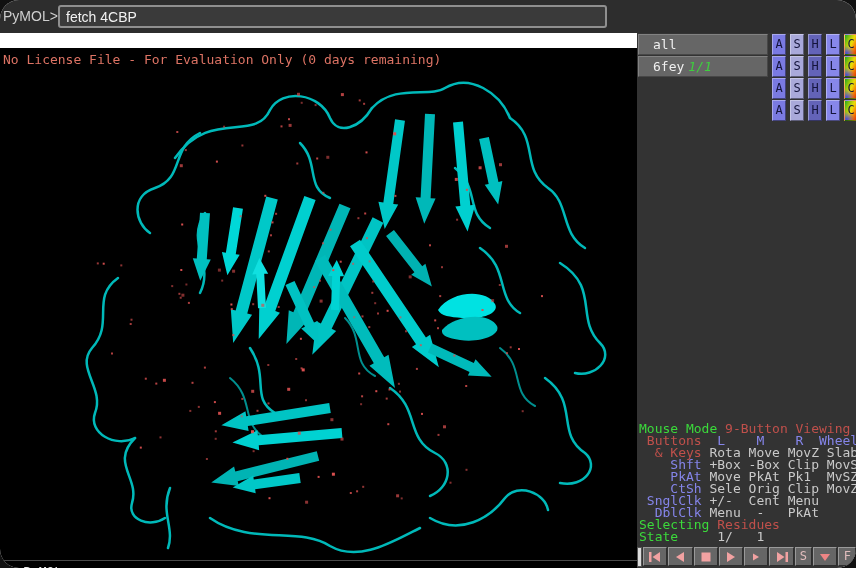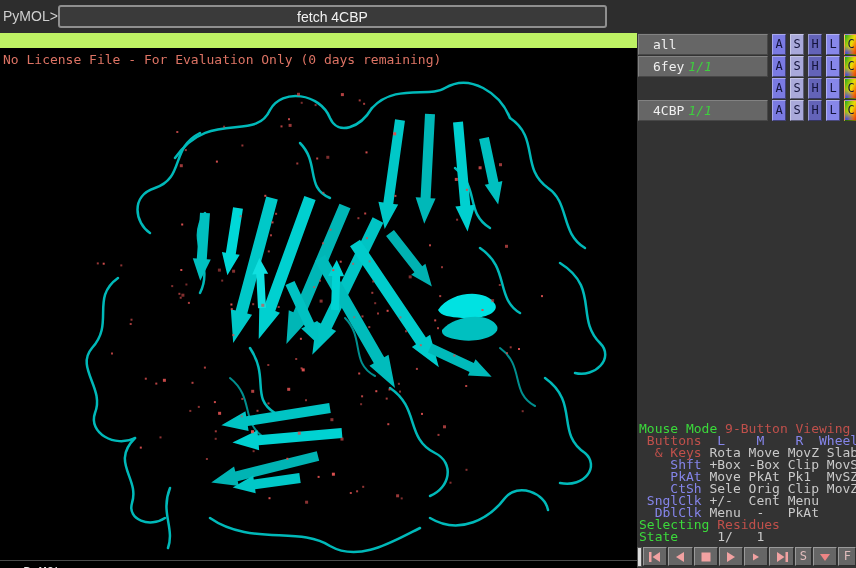--- a/index.html
+++ b/index.html
@@ -1,25 +1,25 @@
 <!DOCTYPE html>
 <html><head>
 <meta charset="utf-8">
 <style>
   html,body{margin:0;padding:0;background:#111;}
   *{box-sizing:border-box;}
-  #app{position:relative;width:856px;height:568px;overflow:hidden;background:#bef264;
-       font-family:"DejaVu Sans Mono",monospace;}
+  #app{position:relative;width:856px;height:568px;overflow:hidden;background:#ffffff;
+       font-family:"DejaVu Sans Mono",monospace;border-radius:19px;}
   
   .topbar{position:absolute;left:0;top:0;width:856px;height:33px;background:#2d2d2d;}
   .toplabel{position:absolute;left:3px;top:0;line-height:33px;font-family:"Liberation Sans",sans-serif;
             font-size:14px;color:#cfcfcf;}
   .cmdinput{position:absolute;left:58px;top:5px;width:549px;height:23px;background:#3a3a3a;
             border:2px solid #8f8f8f;border-radius:3px;color:#f2f2f2;
-            font-family:"Liberation Sans",sans-serif;font-size:14px;padding:0 6px;outline:none;text-align:center;}
+            font-family:"Liberation Sans",sans-serif;font-size:14px;padding:0 6px;outline:none;}
   
   .viewport{position:absolute;left:0;top:48px;width:637px;height:535px;background:#000;}
   .license{position:absolute;left:3px;top:4px;font-size:13px;color:#dd7364;white-space:pre;}
   .vpsvg{position:absolute;left:0;top:0;}
   .vpdivider{position:absolute;left:0;top:512px;width:637px;height:1px;background:#4a4a4a;}
   .vprompt{position:absolute;left:3px;top:516px;font-size:13px;color:#e8e8e8;white-space:pre;margin-left:20px;}
   
   .sidepanel{position:absolute;left:637px;top:33px;width:219px;height:535px;background:#333333;}
   .objrow{position:absolute;left:1px;height:21px;width:218px;}
   .objname{position:absolute;left:0;top:0;width:130px;height:21px;background:#666;
@@ -300,21 +300,20 @@
       <div class="pbtn pC">C</div>
     </div>
     <div class="objrow" style="top:45px">
       <div class="pbtn pA">A</div>
       <div class="pbtn pS">S</div>
       <div class="pbtn pH">H</div>
       <div class="pbtn pL">L</div>
       <div class="pbtn pC">C</div>
     </div>
     <div class="objrow" style="top:67px">
-      <div class="objname"><span>4CBP</span><span class="st">1/1</span></div>
       <div class="pbtn pA">A</div>
       <div class="pbtn pS">S</div>
       <div class="pbtn pH">H</div>
       <div class="pbtn pL">L</div>
       <div class="pbtn pC">C</div>
     </div>
 
     <div class="mousepanel">
       <div class="mline"><span class="g">Mouse Mode </span><span class="r">9-Button Viewing</span></div>
       <div class="mline"><span class="r"> Buttons </span><span class="b"> L    M    R  Wheel</span></div>

